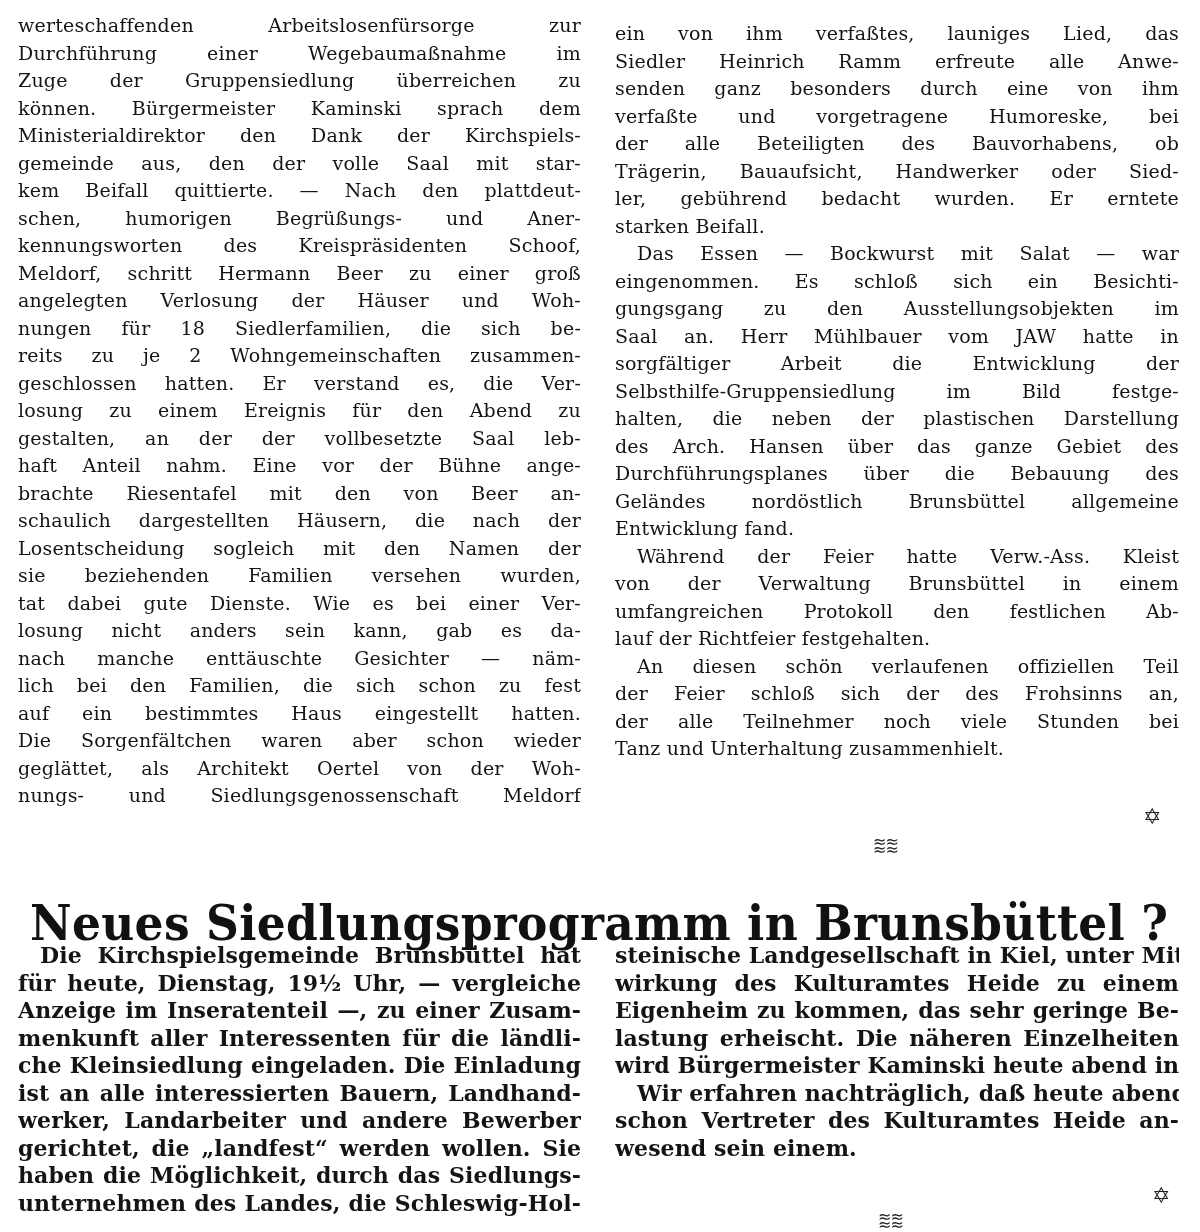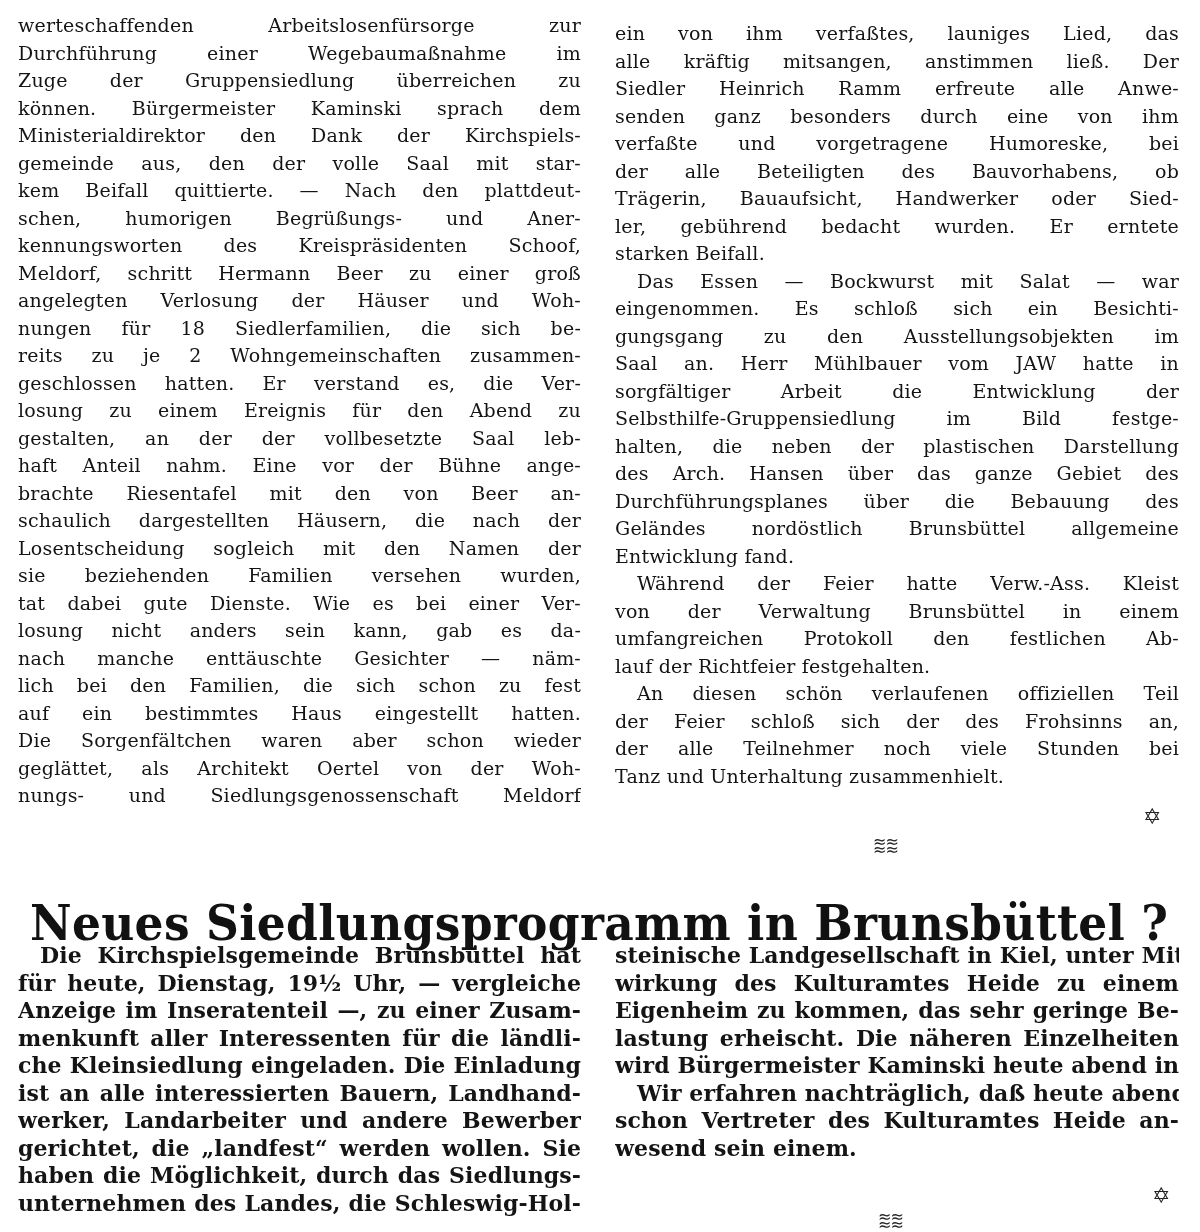--- a/index.html
+++ b/index.html
@@ -64,21 +64,20 @@
     <span class="line">losung nicht anders sein kann, gab es da-</span>
     <span class="line">nach manche enttäuschte Gesichter — näm-</span>
     <span class="line">lich bei den Familien, die sich schon zu fest</span>
     <span class="line">auf ein bestimmtes Haus eingestellt hatten.</span>
     <span class="line">Die Sorgenfältchen waren aber schon wieder</span>
     <span class="line">geglättet, als Architekt Oertel von der Woh-</span>
     <span class="line">nungs- und Siedlungsgenossenschaft Meldorf</span>
   </div>
 <div id="col-top-right" class="col">
     <span class="line">ein von ihm verfaßtes, launiges Lied, das</span>
-    <span class="line">alle kräftig mitsangen, anstimmen ließ. Der</span>
     <span class="line">Siedler Heinrich Ramm erfreute alle Anwe-</span>
     <span class="line">senden ganz besonders durch eine von ihm</span>
     <span class="line">verfaßte und vorgetragene Humoreske, bei</span>
     <span class="line">der alle Beteiligten des Bauvorhabens, ob</span>
     <span class="line">Trägerin, Bauaufsicht, Handwerker oder Sied-</span>
     <span class="line">ler, gebührend bedacht wurden. Er erntete</span>
     <span class="line last">starken Beifall.</span>
     <span class="line indent">Das Essen — Bockwurst mit Salat — war</span>
     <span class="line">eingenommen. Es schloß sich ein Besichti-</span>
     <span class="line">gungsgang zu den Ausstellungsobjekten im</span>

